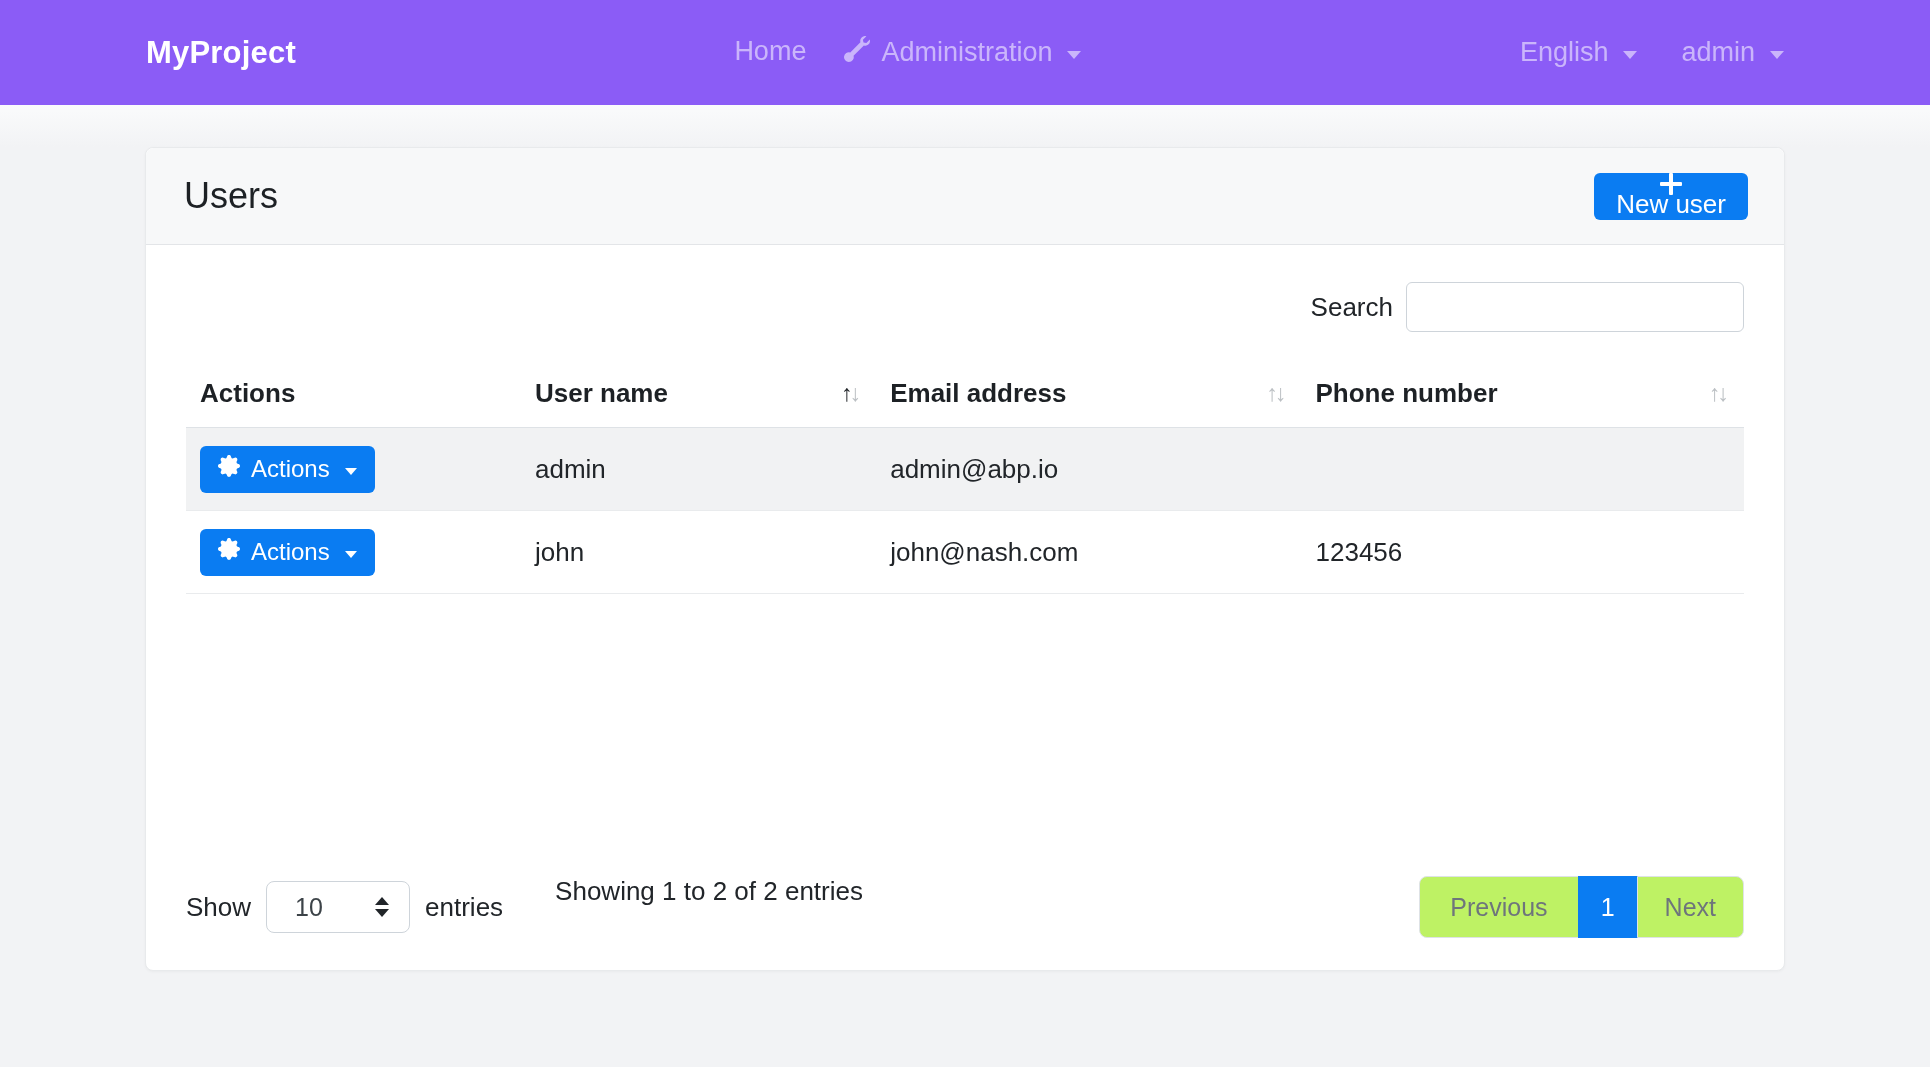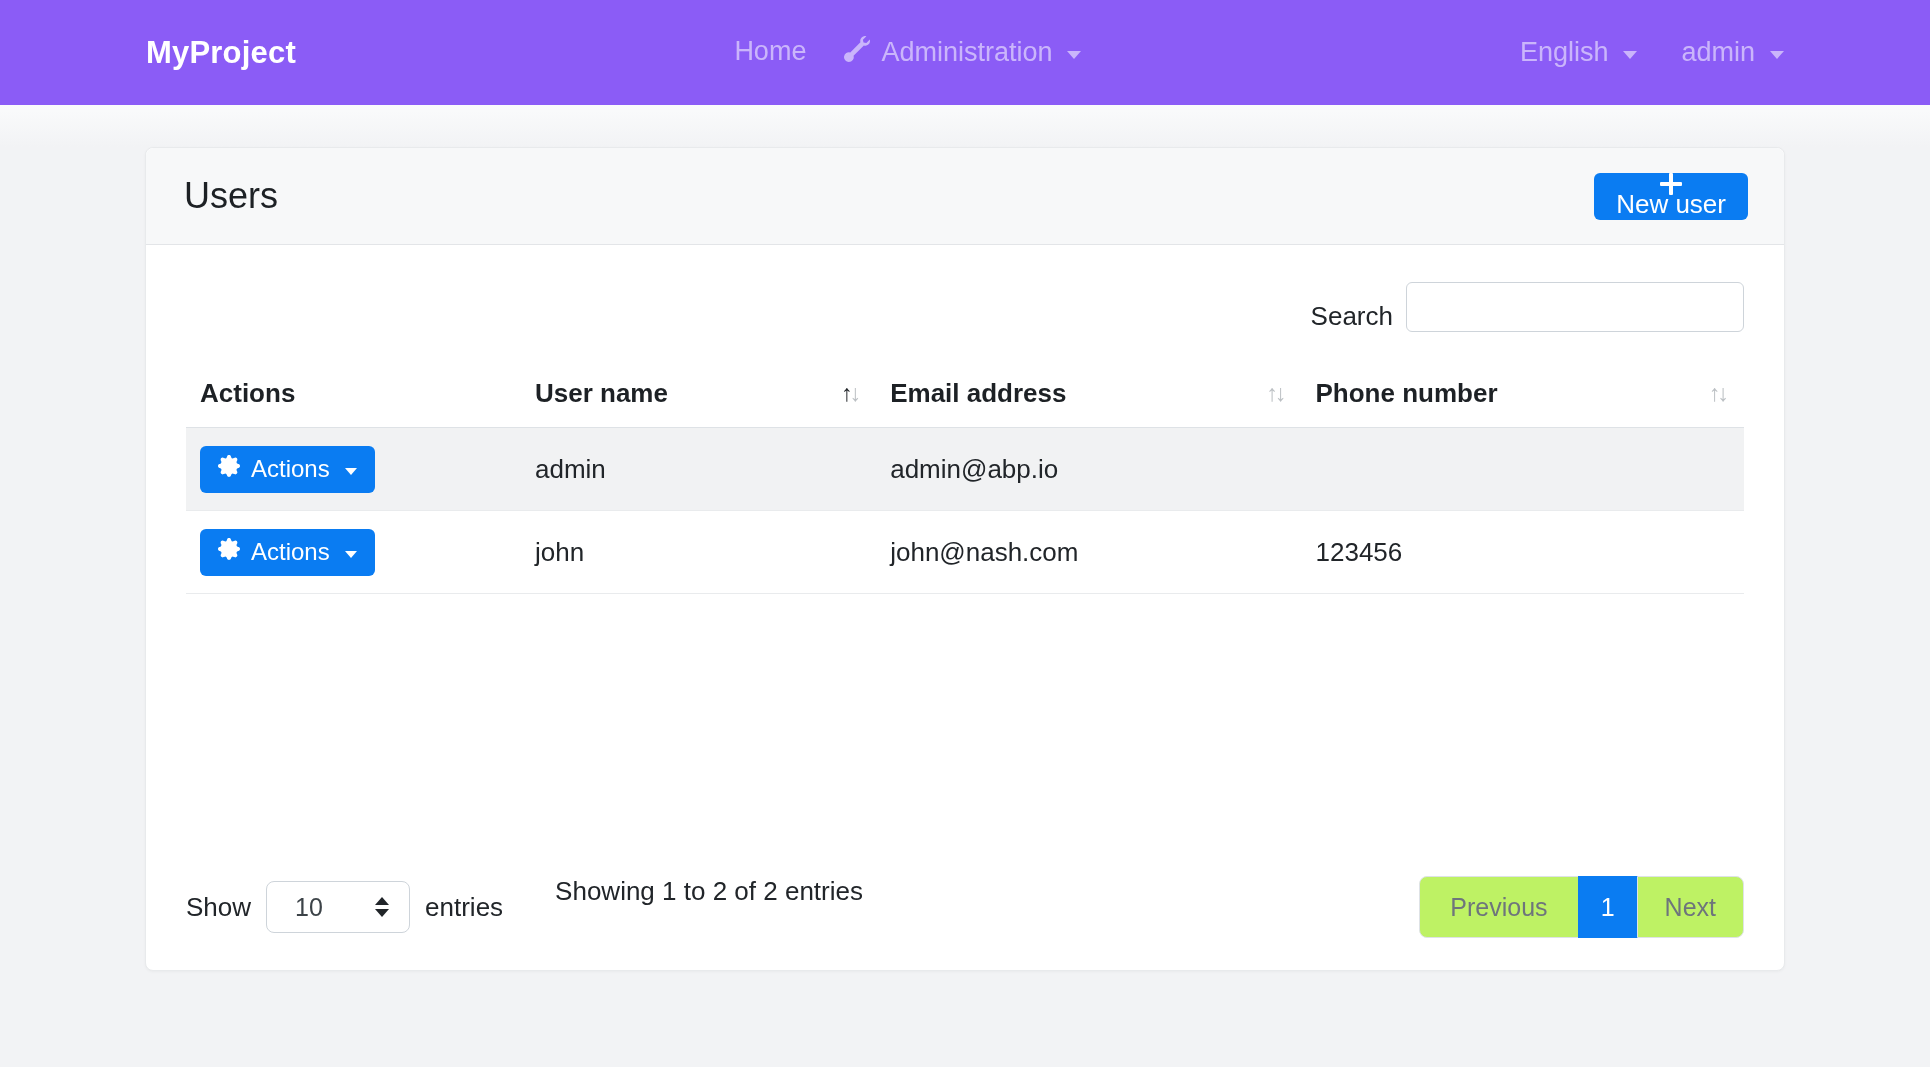--- a/index.html
+++ b/index.html
@@ -56,21 +56,21 @@
   .plus-icon { position:relative; width:22px; height:22px; display:inline-block; }
   .plus-icon::before, .plus-icon::after {
     content:""; position:absolute; background:#fff; border-radius:1px;
   }
   .plus-icon::before { left:9px; top:0; width:4px; height:22px; }
   .plus-icon::after  { left:0; top:9px; width:22px; height:4px; }
 
   .card-body { padding:37px 40px 32px 40px; }
 
   
-  .search-row { display:flex; justify-content:flex-end; align-items:flex-end; gap:13px; margin-bottom:34px; }
+  .search-row { display:flex; justify-content:flex-end; align-items:center; gap:13px; margin-bottom:34px; }
   .search-label { font-size:26px; color:#212529; }
   .search-input {
     width:338px; height:50px; border:1px solid #ced4da; border-radius:6px;
     font-size:25px; padding:0 14px; color:#212529; outline:none;
     font-family:"Liberation Sans", sans-serif;
   }
 
   
   table.users { width:100%; border-collapse:collapse; table-layout:fixed; }
   .col-actions { width:21.5%; } .col-username { width:22.8%; }

